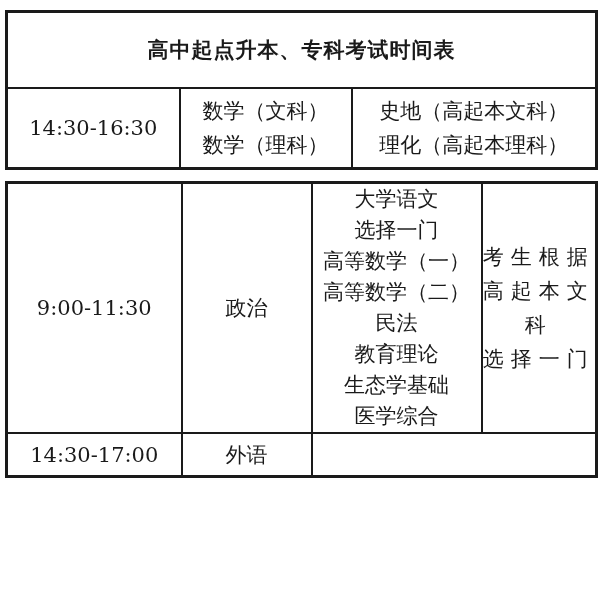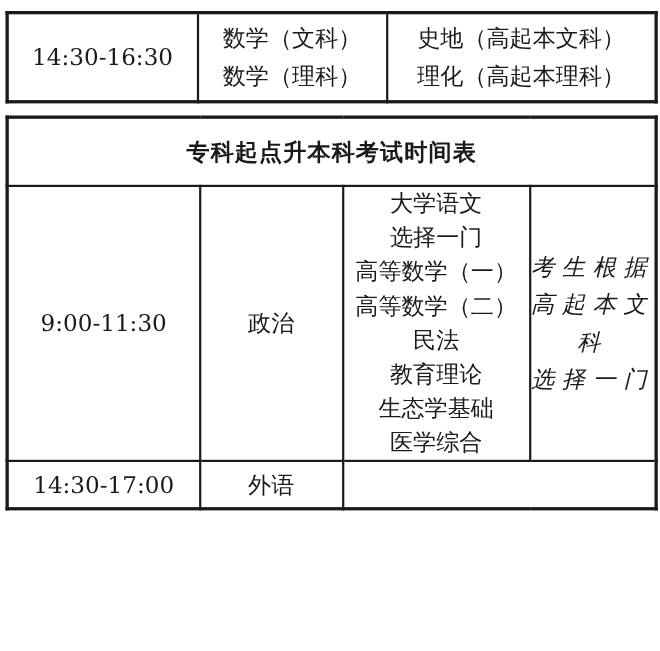--- a/index.html
+++ b/index.html
@@ -52,35 +52,37 @@
     text-align: left;
     padding-left: 18px;
   }
   .electives div {
     line-height: 31px;
   }
   td.note-cell {
     letter-spacing: 7px;
     line-height: 34px;
     padding-left: 6px;
-    font-style: italic;
   }
 </style>
 </head>
 <body>
 
 <div class="page">
 
   <table class="tbl tbl1">
     <colgroup>
       <col style="width:173px">
       <col style="width:172px">
       <col style="width:245px">
     </colgroup>
     <tbody>
+        <tr>
+      <td colspan="3" class="title-cell">高中起点升本、专科考试时间表</td>
+    </tr>
     <tr class="r2">
       <td class="time-cell">14:30-16:30</td>
       <td>
         <div>数学（文科）</div>
         <div>数学（理科）</div>
       </td>
       <td>
         <div>史地（高起本文科）</div>
         <div>理化（高起本理科）</div>
       </td>
@@ -89,23 +91,20 @@
     </table>
 
   <table class="tbl tbl2">
     <colgroup>
       <col style="width:175px">
       <col style="width:130px">
       <col style="width:170px">
       <col style="width:115px">
     </colgroup>
     <tbody>
-        <tr>
-      <td colspan="4" class="title-cell">专科起点升本科考试时间表</td>
-    </tr>
     <tr class="r1">
       <td class="time-cell">9:00-11:30</td>
       <td>政治</td>
       <td class="electives">
         <div>大学语文</div>
         <div>选择一门</div>
         <div>高等数学（一）</div>
         <div>高等数学（二）</div>
         <div>民法</div>
         <div>教育理论</div>

